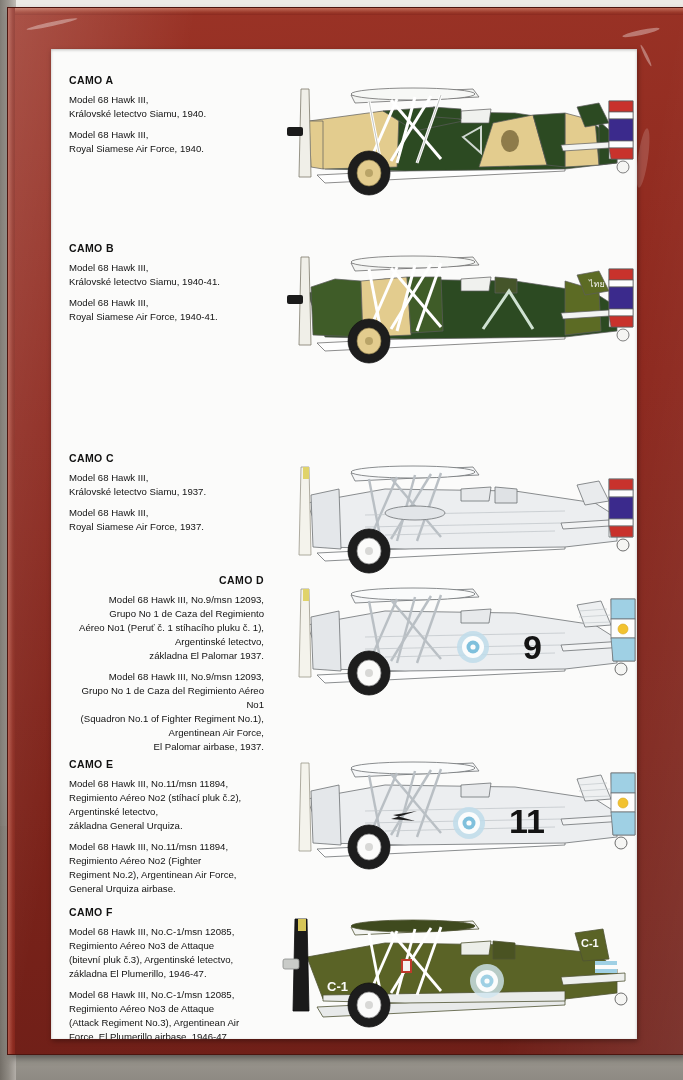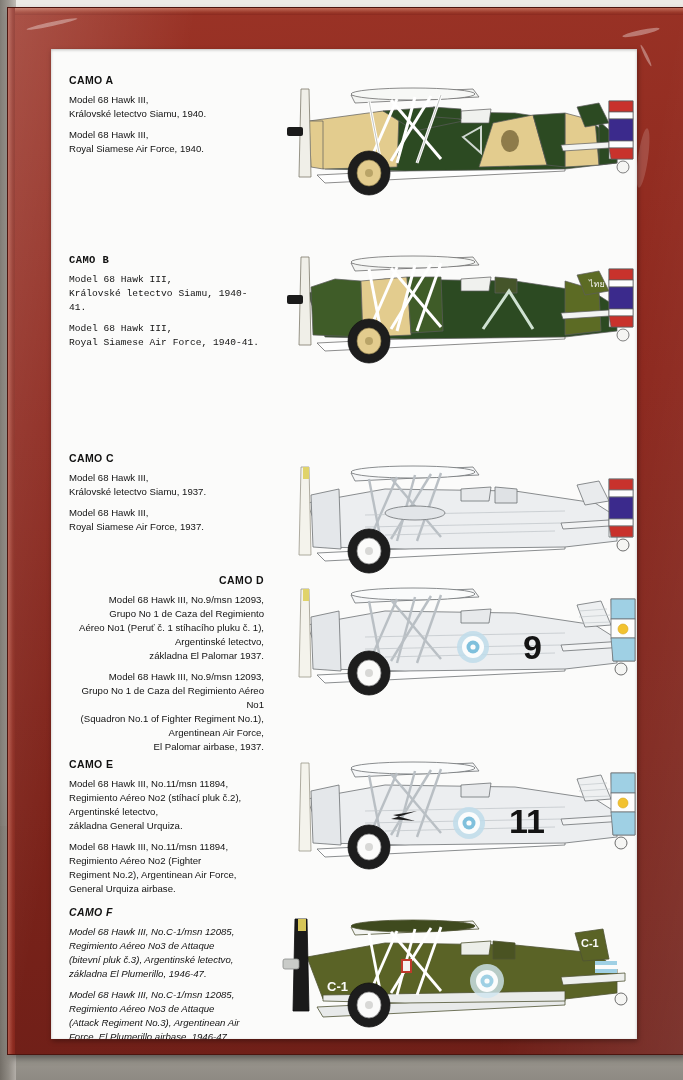--- a/index.html
+++ b/index.html
@@ -137,21 +137,21 @@
           <ellipse cx="104" cy="106" rx="12" ry="13" fill="#e3cc8e" stroke="#8b7b4a"></ellipse>
           <ellipse cx="104" cy="106" rx="4" ry="4" fill="#b9a468" stroke="none"></ellipse>
 
           <circle cx="358" cy="100" r="6" fill="#f5f5f3" stroke="#4a4a4a"></circle>
         </g>
       </svg>
     </div>
   </div>
 
   <div class="row" style="top:186px;height:155px;">
-    <div class="caption" style="top:19px;font-family:Liberation Mono, monospace;">
+    <div class="caption" style="top:7px;">
       <div class="camo-title">CAMO B</div>
       <div class="cap-block">Model 68 Hawk III,
 Královské letectvo Siamu, 1940-41.</div>
       <div class="cap-block">Model 68 Hawk III,
 Royal Siamese Air Force, 1940-41.</div>
     </div>
     <div class="plane">
       <svg width="372" height="135" viewBox="0 0 372 135">
         <g stroke="#5b5b5b" stroke-width="0.7">
           <path d="M52 108 L300 96 L300 104 L60 116 Z" fill="#fefefe"></path>
@@ -380,21 +380,21 @@
           <ellipse cx="104" cy="106" rx="21" ry="22" fill="#1d1d1d" stroke="#111"></ellipse>
           <ellipse cx="104" cy="106" rx="12" ry="13" fill="#fbfbfa" stroke="#8b8b8b"></ellipse>
           <ellipse cx="104" cy="106" rx="4" ry="4" fill="#d8d8d6" stroke="none"></ellipse>
           <circle cx="356" cy="102" r="6" fill="#f5f5f3" stroke="#4a4a4a"></circle>
         </g>
       </svg>
     </div>
   </div>
 
   <div class="row" style="top:850px;height:150px;">
-    <div class="caption" style="top:7px;font-style:italic;">
+    <div class="caption" style="top:7px;">
       <div class="camo-title">CAMO F</div>
       <div class="cap-block">Model 68 Hawk III, No.C-1/msn 12085,
 Regimiento Aéreo No3 de Attaque
 (bitevní pluk č.3), Argentinské letectvo,
 základna El Plumerillo, 1946-47.</div>
       <div class="cap-block">Model 68 Hawk III, No.C-1/msn 12085,
 Regimiento Aéreo No3 de Attaque
 (Attack Regiment No.3), Argentinean Air
 Force, El Plumerillo airbase, 1946-47.</div>
     </div>

